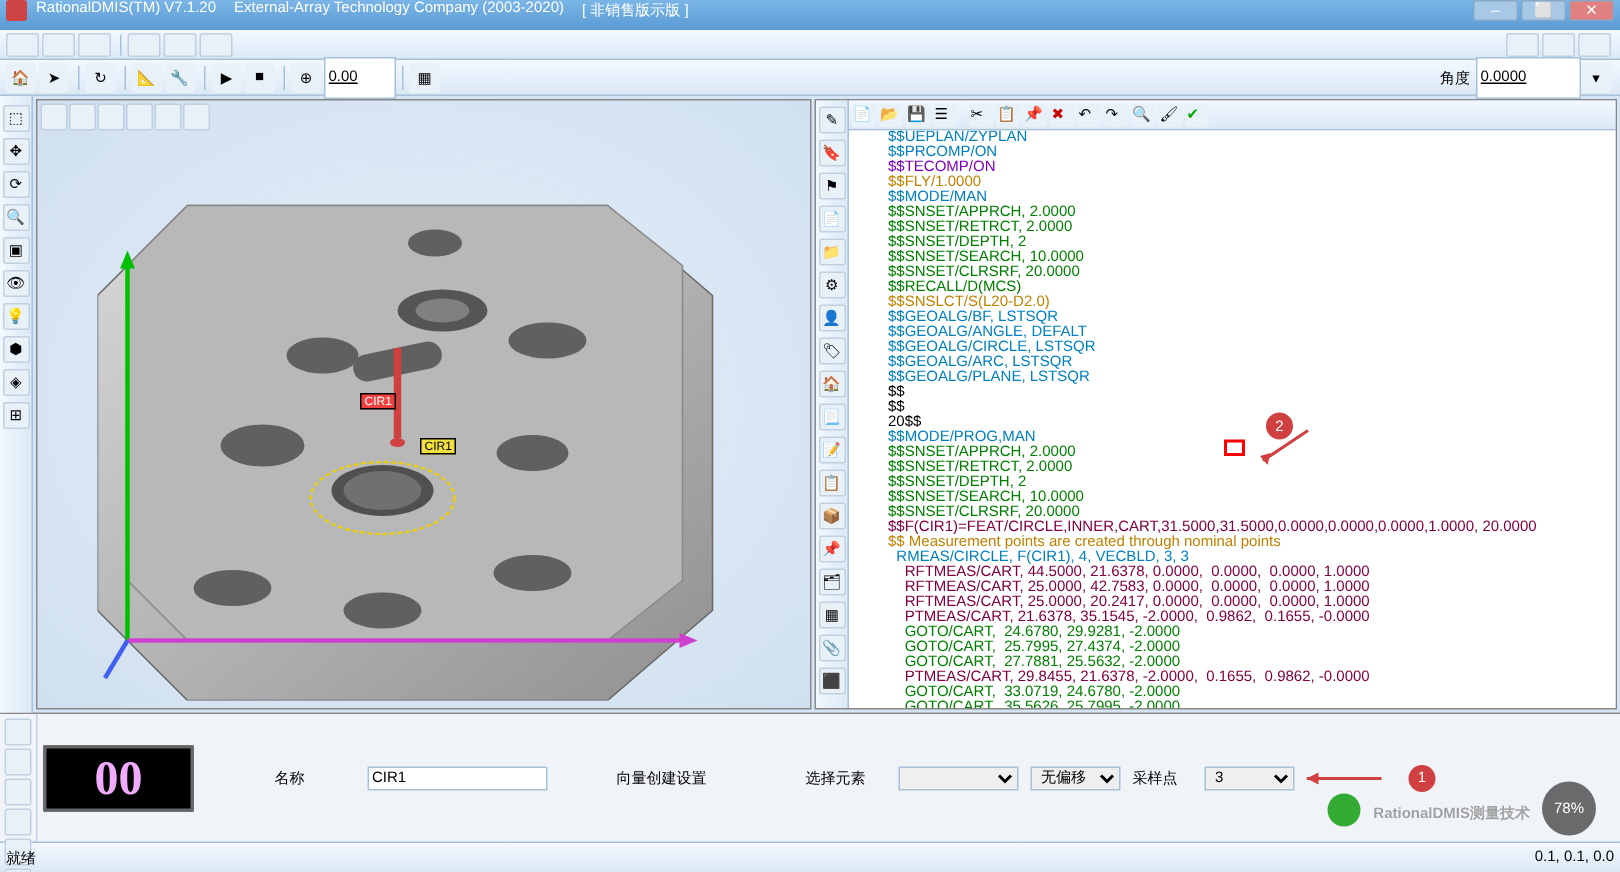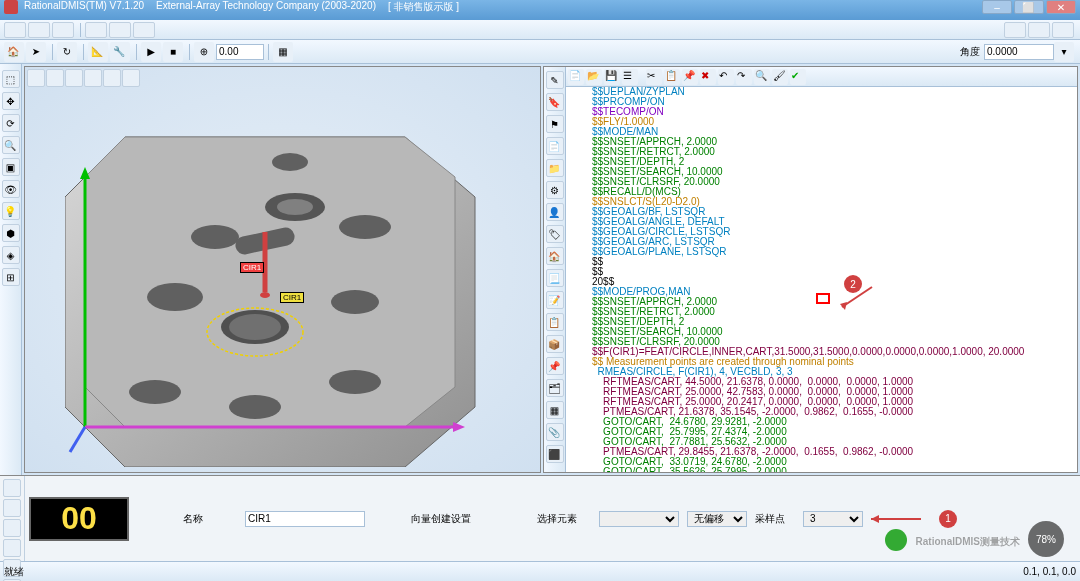--- a/index.html
+++ b/index.html
@@ -11,21 +11,21 @@
 .titlebar .winctl { display: flex; gap: 2px; }
 .titlebar .winbtn { width: 30px; height: 14px; background: #a8c8e8; border: 1px solid #88a8c8; border-radius: 2px; display:flex;align-items:center;justify-content:center;}
 
 .menubar { height: 20px; background: linear-gradient(to bottom,#f2f8ff,#dbe9f5); display: flex; align-items: center; padding: 0 4px; border-bottom: 1px solid #a8c0d8; }
 .menubar .mitem { padding: 2px 2px; cursor: pointer; width:22px; height:16px; background:#e8f0f8; border:1px solid #c0d0e0; margin-right:2px; border-radius:2px; }
 .menubar .sep { width:1px; height:14px; background:#a8c0d8; margin:0 4px; }
 
 .toolbar { height: 24px; background: linear-gradient(to bottom,#f2f8ff,#dbe9f5); display: flex; align-items: center; padding: 0 4px; border-bottom: 1px solid #a8c0d8; }
 .toolbar .tbtn { width: 20px; height: 20px; background: #e8f0f8; border:1px solid transparent; border-radius:2px; margin-right:2px; display:flex;align-items:center;justify-content:center;}
 .toolbar .sep { width:1px; height:16px; background:#a8c0d8; margin:0 4px; }
-.toolbar input { width: 48px; height: 16px; border:1px solid #a8c0d8; padding:0 2px; }
+.toolbar input { width: 48px; height: 28px; border:1px solid #a8c0d8; padding:0 2px;text-decoration:underline; }
 
 .main { display: flex; height: 411px; }
 
 .leftbar { width: 22px; background: linear-gradient(to right,#f2f8ff,#dbe9f5); border-right:1px solid #a8c0d8; display:flex; flex-direction:column; padding-top:4px;}
 .leftbar .lbtn { width:18px; height:18px; margin:2px auto; background:#e8f0f8; border:1px solid #c0d0e0; border-radius:2px; display:flex;align-items:center;justify-content:center;}
 
 .viewport { flex: 1; background: radial-gradient(ellipse at center,#e8f0f8 0%,#d0e0f0 100%); position: relative; border:1px solid #888; margin:2px;}
 .vp-toolbar { position:absolute; top:2px; left:2px; display:flex; gap:1px; }
 .vp-toolbar .vtbtn { width:18px; height:18px; background:#e8f0f8; border:1px solid #c0d0e0; border-radius:2px; }
 .model { position:absolute; top:40px; left:40px; width:420px; height:360px; }
@@ -45,21 +45,21 @@
 .kw-orange { color:#c08000; }
 .kw-num { color:#800040; }
 .kw-purple { color:#8000c0; }
 .callout-2 { position:absolute; width:18px; height:18px; background:#d04040; border-radius:50%; color:#fff; display:flex;align-items:center;justify-content:center; font-size:9px;}
 
 .bottom { height: 86px; background:#f0f4f8; border-top:1px solid #888; display:flex; }
 .bot-left-tools { width:44px; display:flex; flex-wrap:wrap; padding:2px; border-right:1px solid #c0d0e0;}
 .bot-left-tools .btbtn { width:18px; height:18px; margin:1px; background:#e8f0f8; border:1px solid #c0d0e0; border-radius:2px;}
 .bot-counter { width:110px; display:flex; align-items:center; justify-content:center; padding:4px;}
 .counter-box { width:100px; height:44px; background:#000; border:2px solid #666; display:flex; align-items:center; justify-content:center;}
-.counter-box .dig { color:#fde047; font-size:32px; font-family:Liberation Sans, sans-serif; font-weight:bold;}
+.counter-box .dig { color:#f0abfc; font-size:32px; font-family:Liberation Serif, serif; font-weight:bold;}
 .bot-fields { flex:1; display:flex; flex-direction:row; padding:4px 8px; gap:4px;}
 .bot-row { display:flex; align-items:center; gap:8px; }
 .bot-row label { width:54px; }
 .bot-row input, .bot-row select { height:16px; border:1px solid #a8c0d8; padding:0 2px; }
 .bot-row .w60 { width:60px; } .bot-row .w80 { width:80px; } .bot-row .w120 { width:120px; }
 .highlight-box { border:2px solid #f00; padding:0 2px; }
 .callout-1 { width:18px; height:18px; background:#d04040; border-radius:50%; color:#fff; display:inline-flex;align-items:center;justify-content:center;}
 .warn-text { color:#d00000; font-size:14px; font-weight:bold; }
 .bot-right { width:160px; padding:4px; border-left:1px solid #c0d0e0; display:flex; flex-direction:row; gap:3px;}
 .bot-right .rrow { display:flex; justify-content:space-between; align-items:center;}

